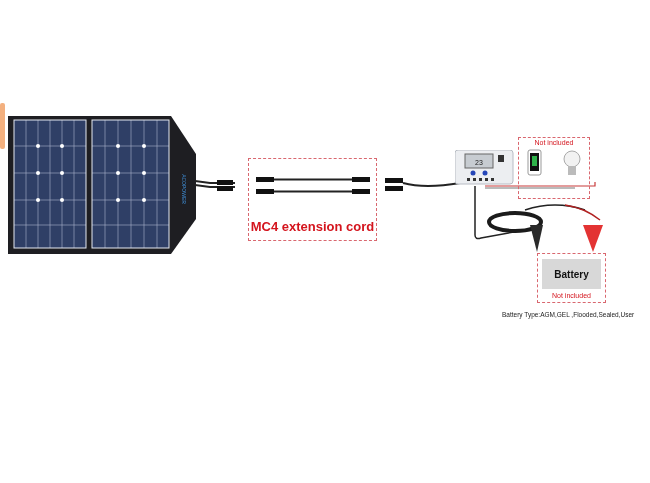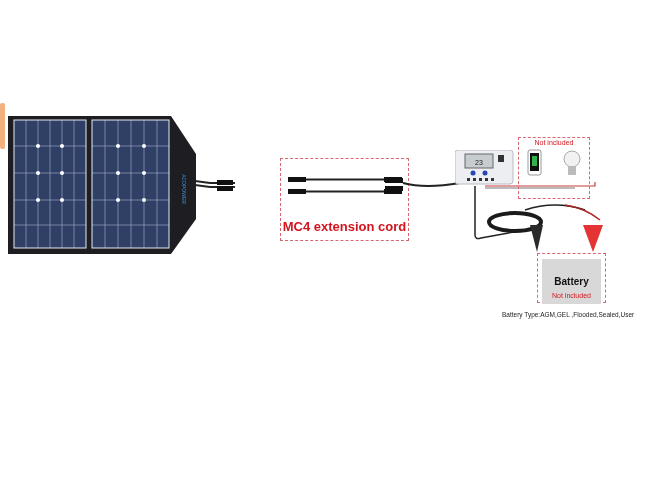--- a/index.html
+++ b/index.html
@@ -1,26 +1,26 @@
 <!DOCTYPE html>
 <html><head>
 <meta charset="utf-8">
 <style>
   html,body{margin:0;padding:0;background:#fff;}
   body{width:650px;height:483px;position:relative;overflow:hidden;font-family:"Liberation Sans",sans-serif;}
   .abs{position:absolute;}
   .orange-edge{left:0;top:103px;width:5px;height:46px;background:#f3b07f;border-radius:2px;}
   .panel{left:6px;top:114px;width:190px;height:142px;}
   .dashbox{border:1.5px dashed #d9676f;box-sizing:border-box;}
-  .mc4-box{left:248px;top:158px;width:129px;height:83px;margin-left:32px;}
+  .mc4-box{left:248px;top:158px;width:129px;height:83px;}
   .mc4-label{left:0;right:0;top:60px;text-align:center;color:#d4141d;font-weight:bold;font-size:13px;}
   .notinc-top{left:518px;top:137px;width:72px;height:62px;}
   .notinc-label{font-size:7px;color:#d4141d;text-align:center;}
   .battery-box{left:537px;top:253px;width:69px;height:50px;}
-  .battery-body{left:4px;top:5px;right:4px;height:45px;background:#d8d8d8;display:flex;align-items:center;justify-content:center;font-weight:bold;font-size:10px;color:#111;}
+  .battery-body{left:4px;top:5px;right:4px;height:30px;background:#d8d8d8;display:flex;align-items:center;justify-content:center;font-weight:bold;font-size:10px;color:#111;}
   .battery-type{left:502px;top:311px;font-size:6.5px;color:#222;white-space:nowrap;}
 </style>
 </head>
 <body>
 
 <div class="abs orange-edge"></div>
 
 <svg class="abs panel" viewBox="0 0 190 142" width="190" height="142">
   <polygon points="2,2 165,2 190,40 190,105 165,140 2,140" fill="#1e1e22"></polygon>
   <g>

